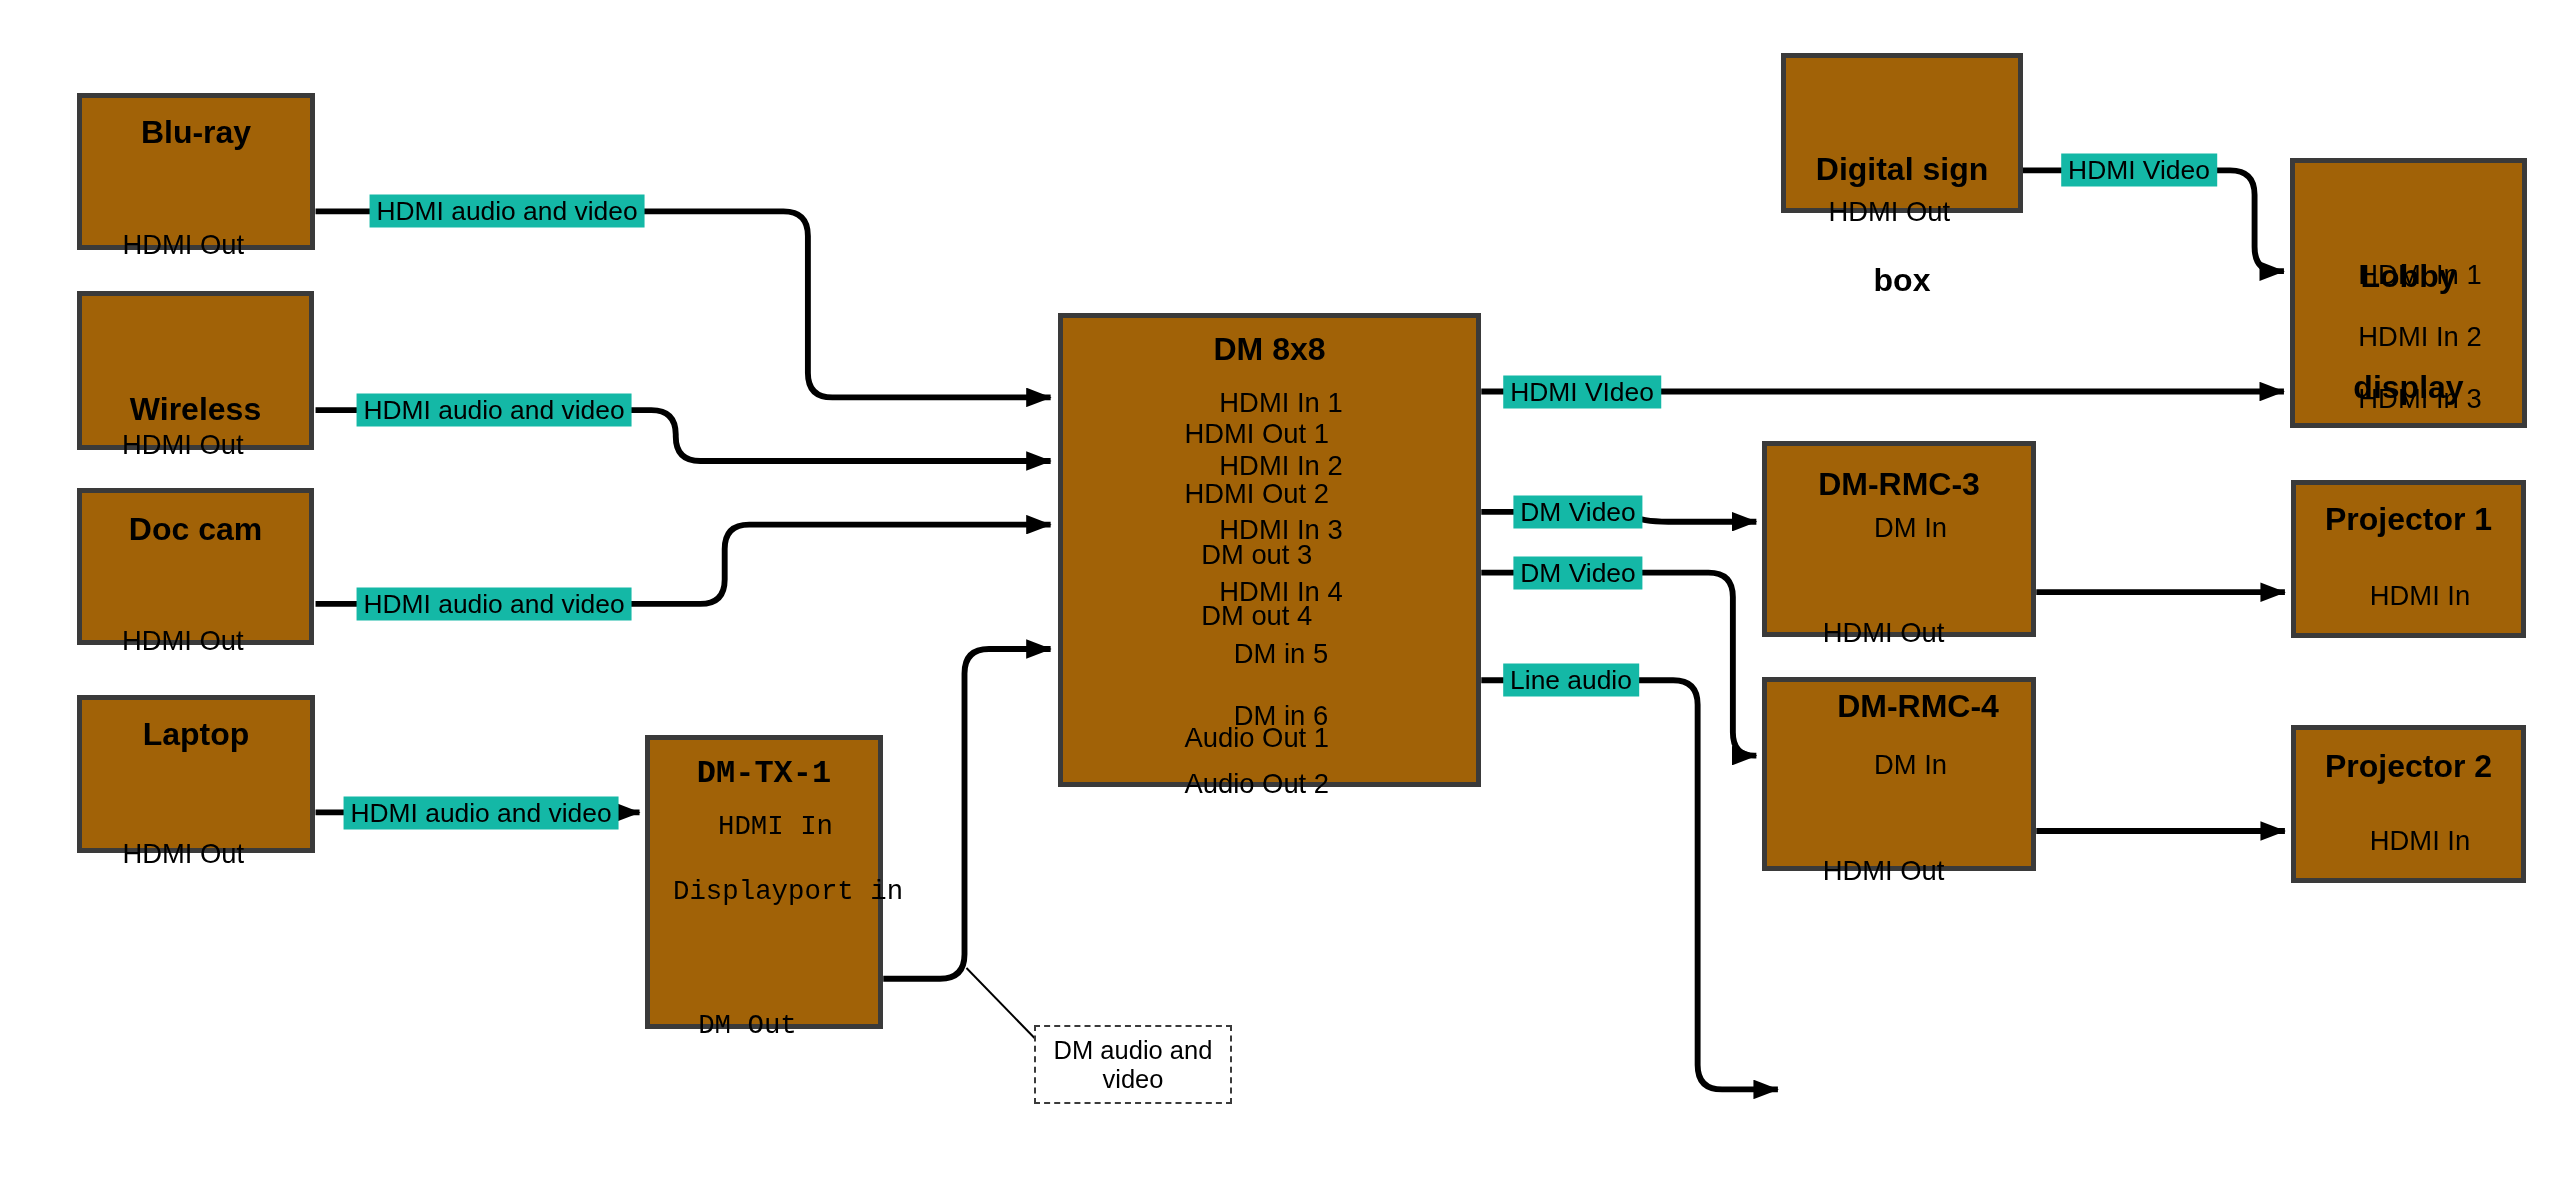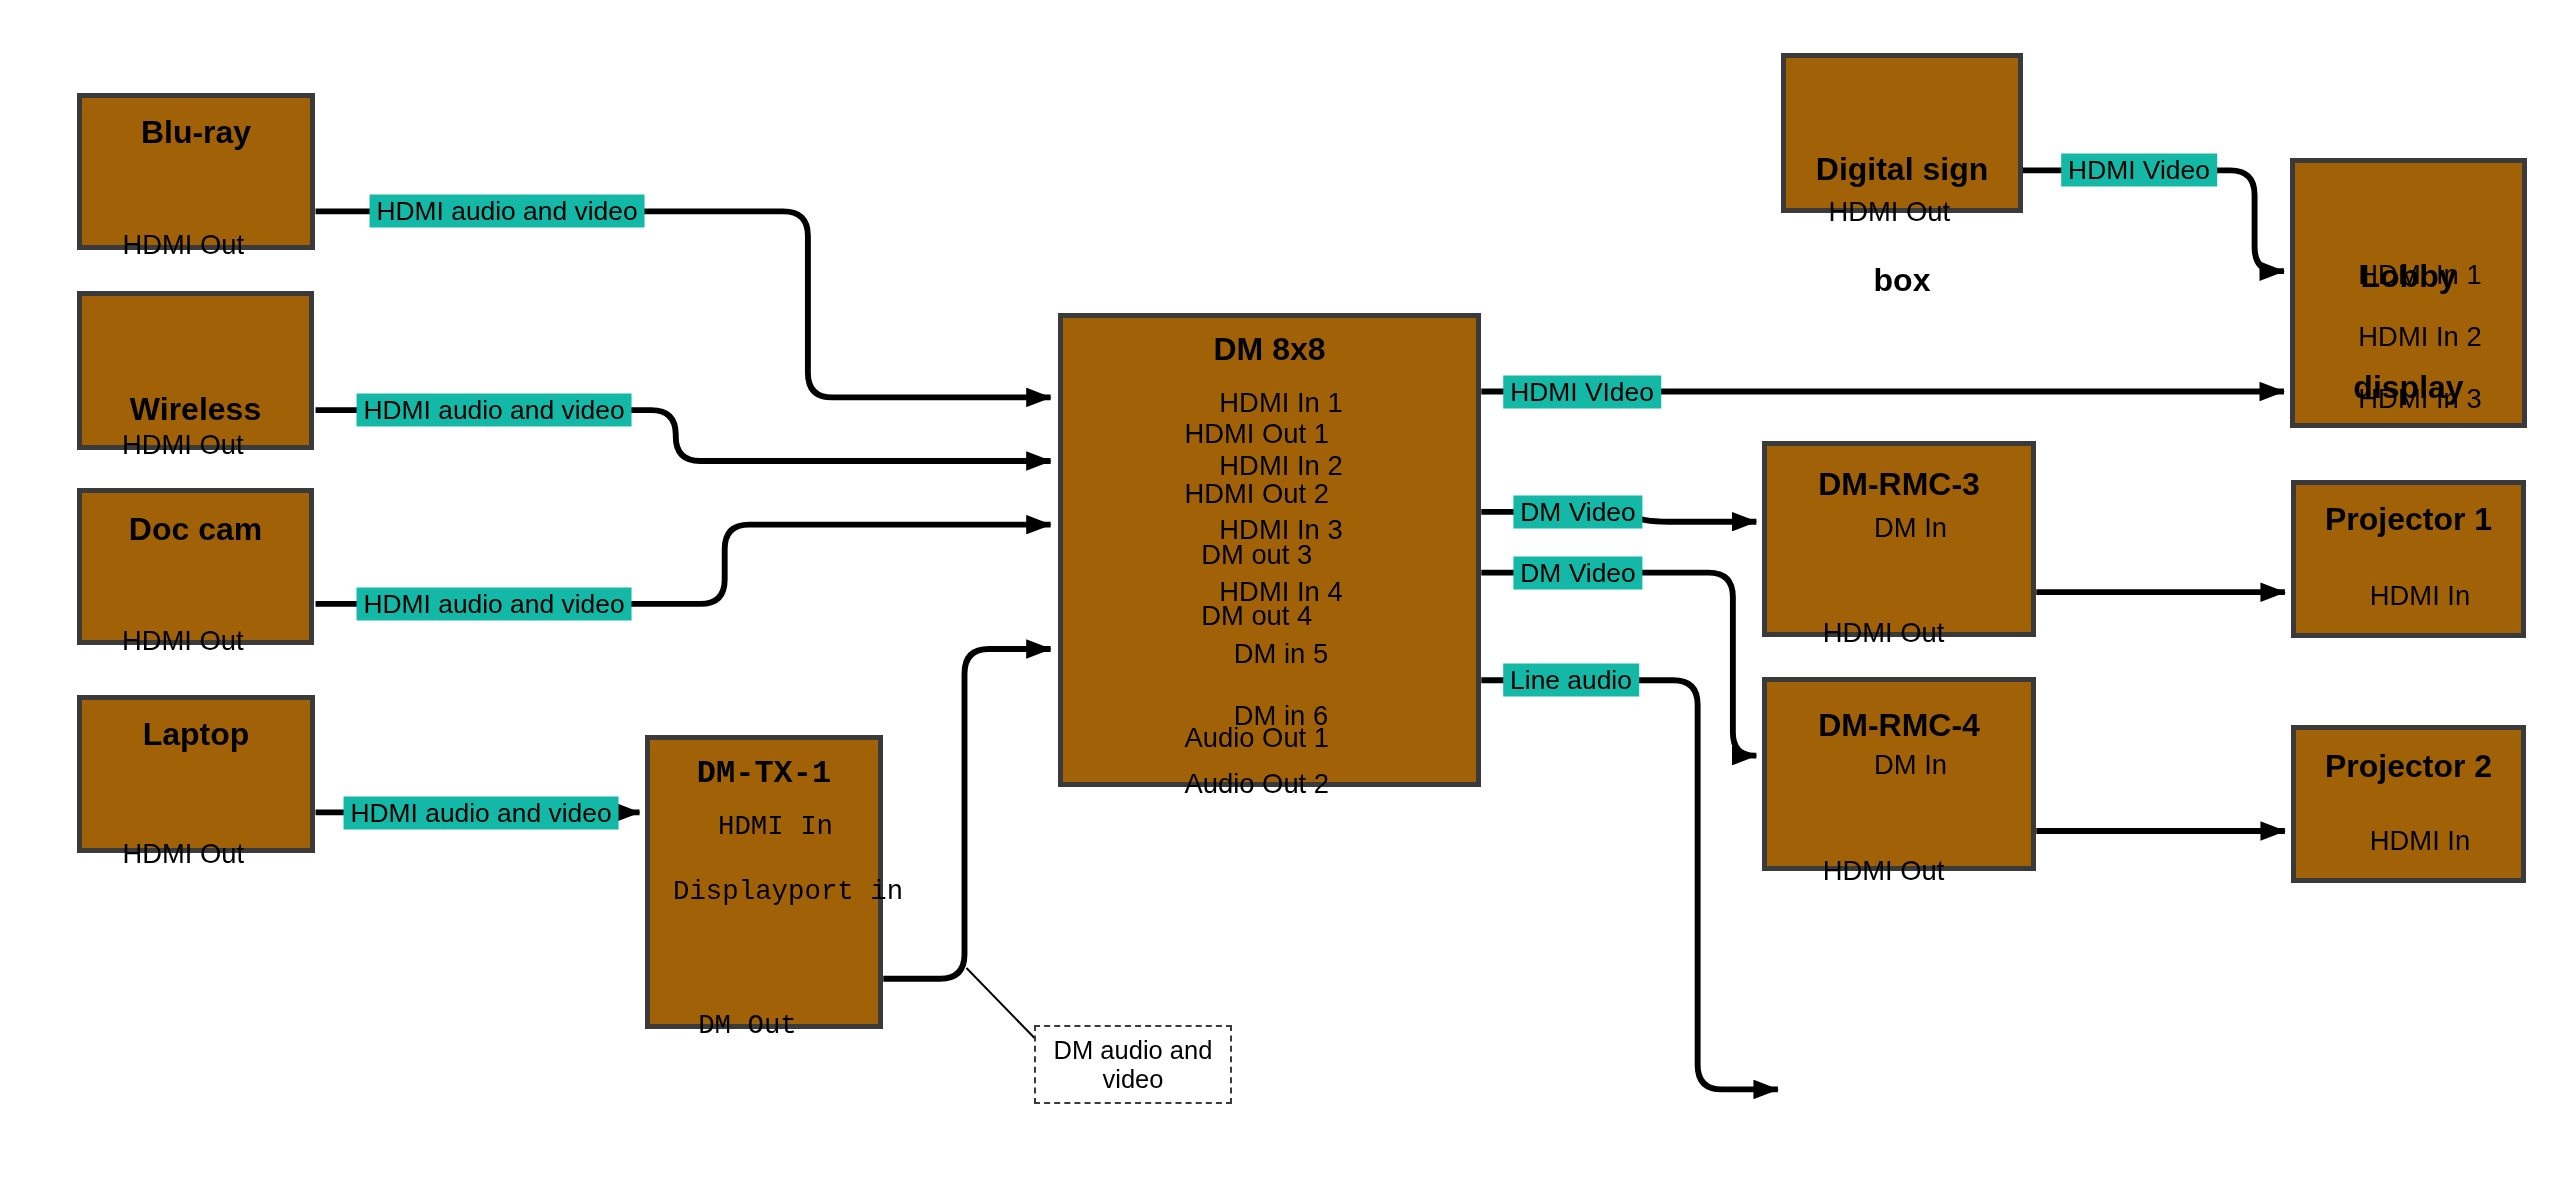--- a/index.html
+++ b/index.html
@@ -131,21 +131,21 @@
     <div class="port pl" style="top:66px;">DM In</div>
     <div class="port pr" style="top:133px; padding-right:31px;">HDMI Out</div>
   </div>
 
   <div class="box" style="left:2291px; top:480px; width:235px; height:158px;">
     <div class="ntitle" style="top:15.7px;">Projector 1</div>
     <div class="port pl" style="top:95px;">HDMI In</div>
   </div>
 
   <div class="box" style="left:1762px; top:677px; width:274px; height:194px;">
-    <div class="ntitle" style="top:25px;">DM-RMC-4</div>
+    <div class="ntitle" style="top:6px;margin-left:19px;">DM-RMC-4</div>
     <div class="port pl" style="top:67px;">DM In</div>
     <div class="port pr" style="top:135px; padding-right:31px;">HDMI Out</div>
   </div>
 
   <div class="box" style="left:2291px; top:725px; width:235px; height:158px;">
     <div class="ntitle" style="top:17.6px;">Projector 2</div>
     <div class="port pl" style="top:95px;">HDMI In</div>
   </div>
 
 

